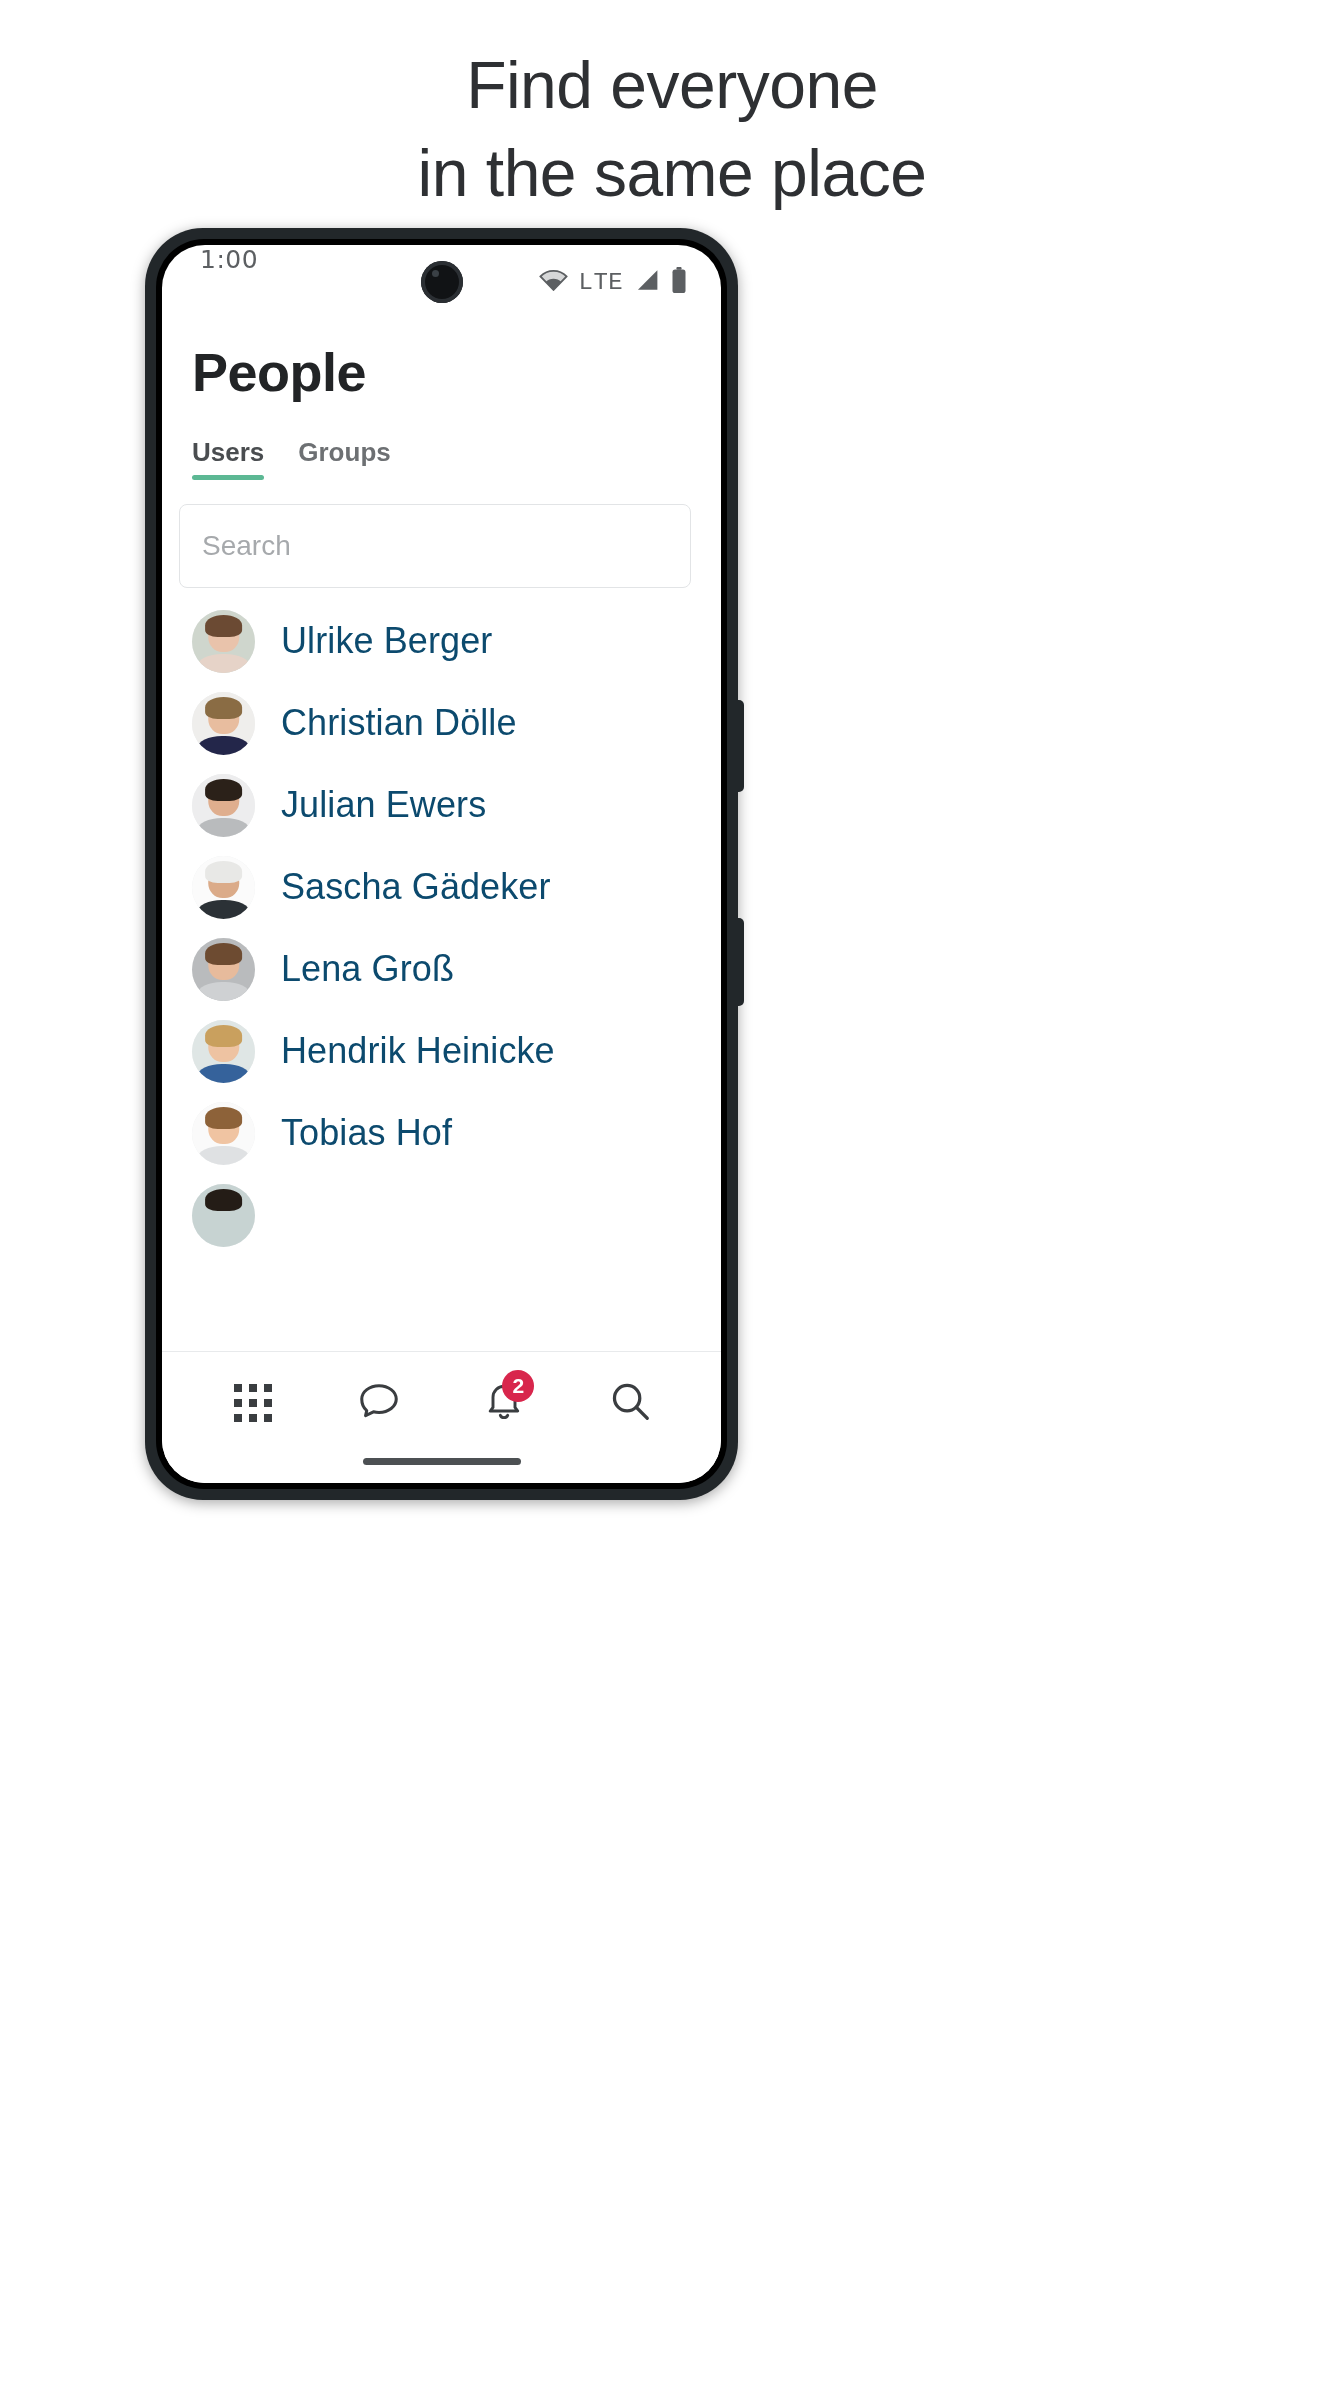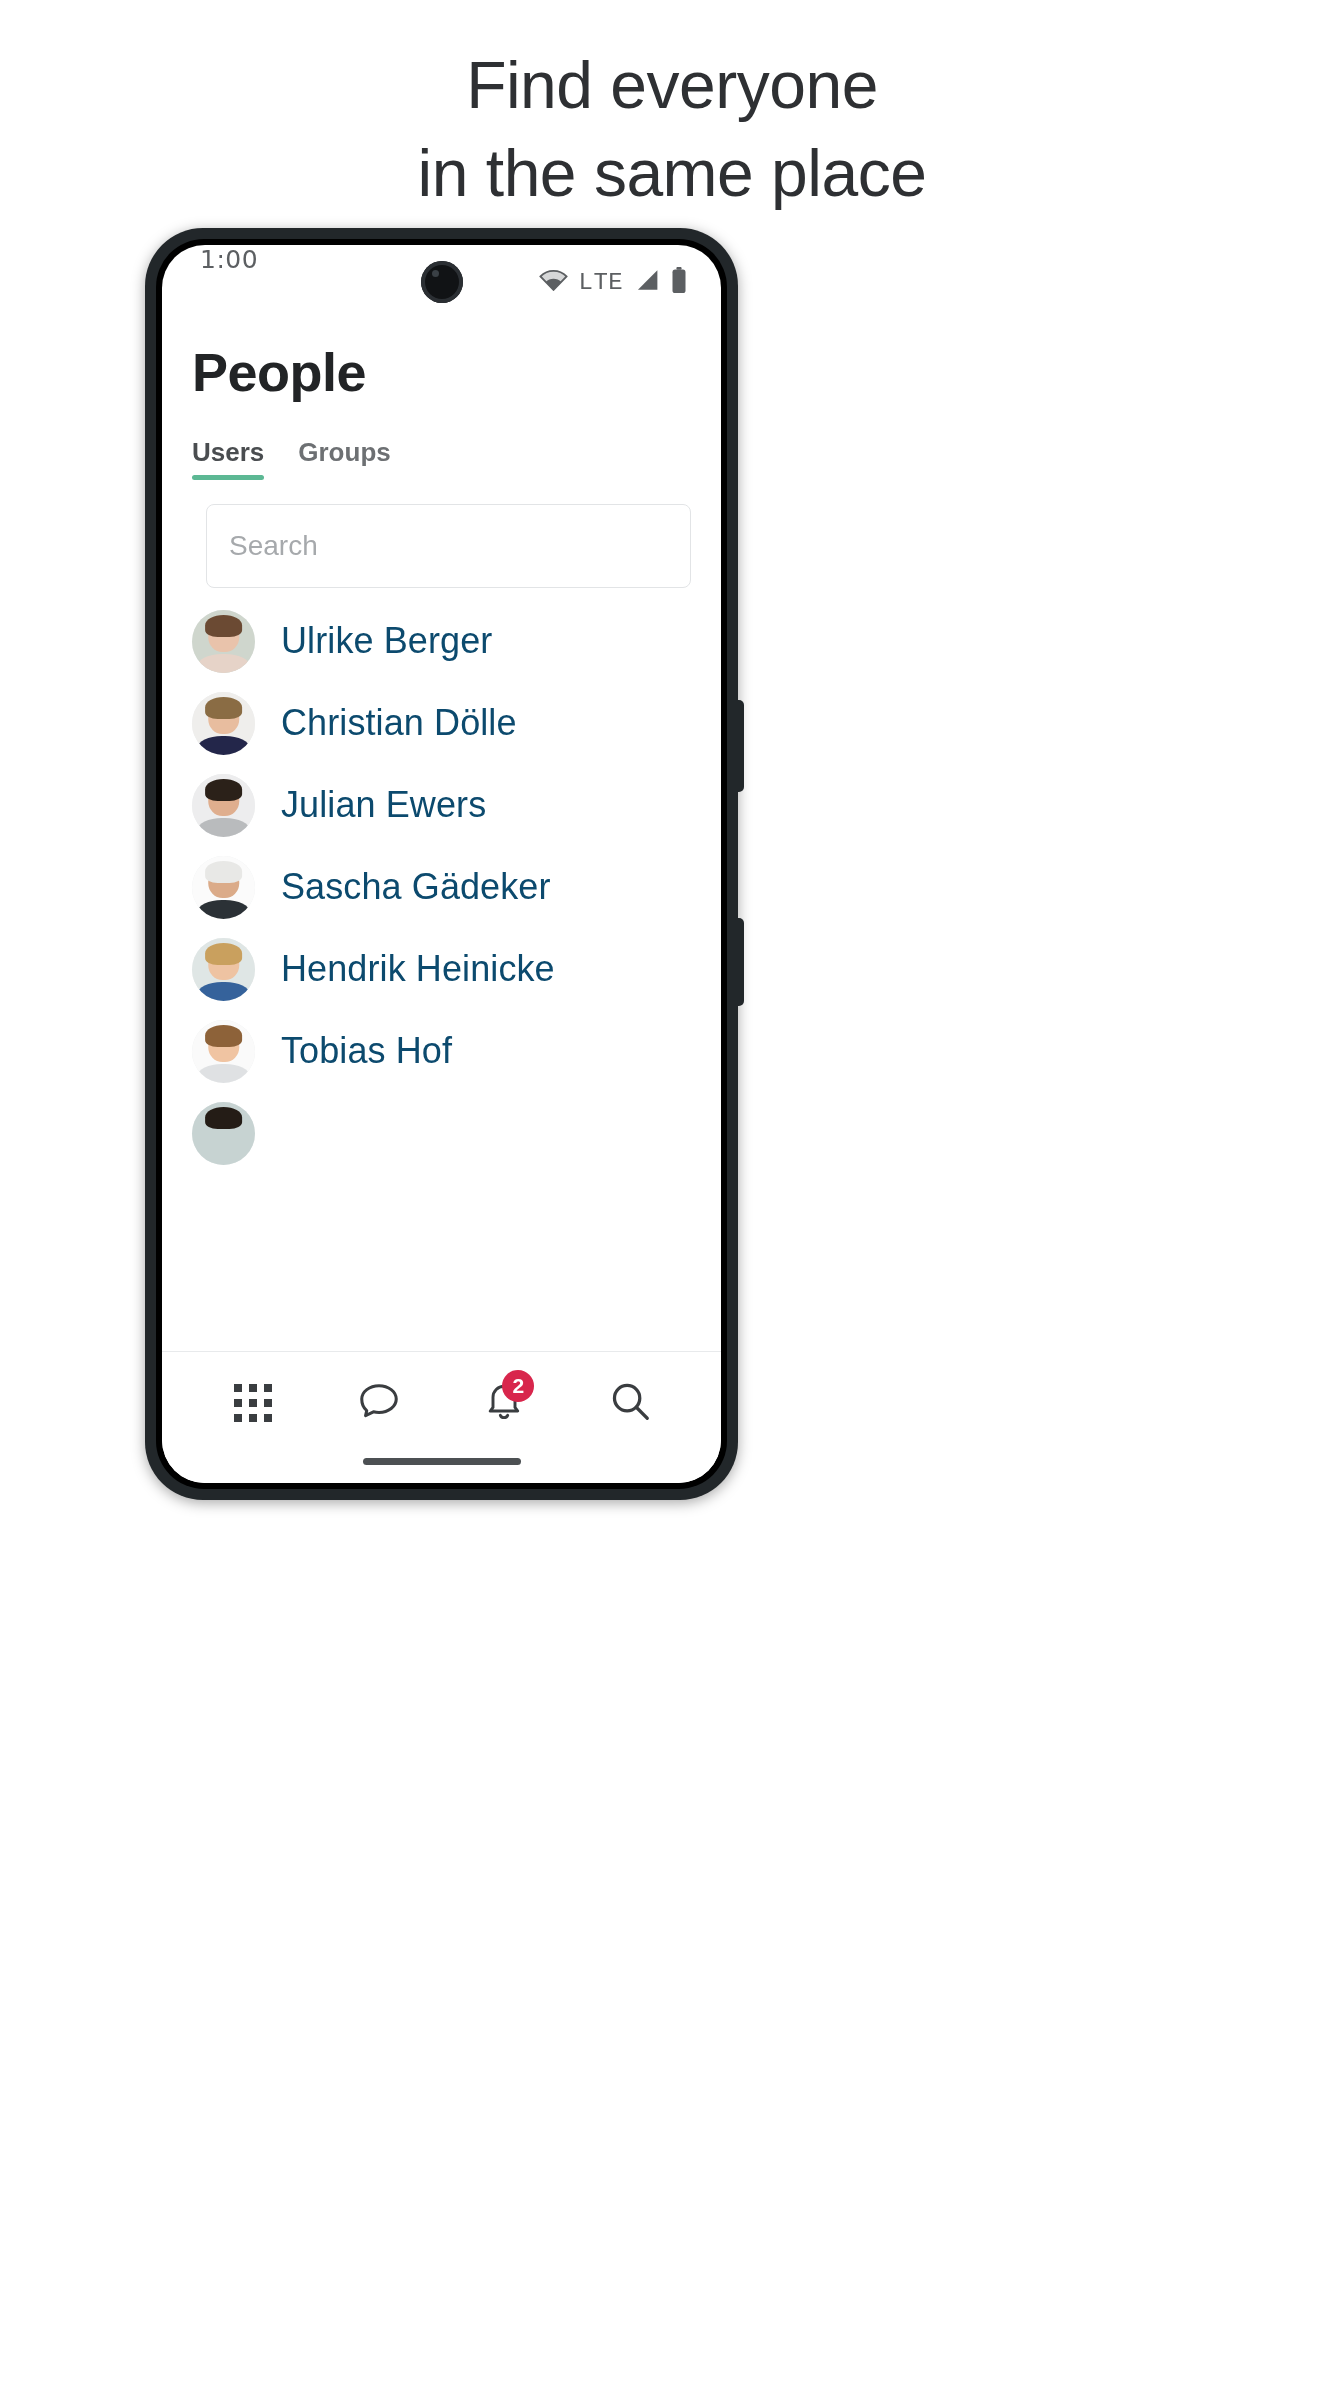--- a/index.html
+++ b/index.html
@@ -146,21 +146,21 @@
   .tab.active::after {
     content: "";
     position: absolute;
     left: 0; right: 0; bottom: 0;
     height: 5px;
     background: #5cb894;
     border-radius: 3px;
   }
 
   
-  .search-wrap { padding: 24px 30px 0 44px; }
+  .search-wrap { padding: 24px 30px 0 17px; }
   .search-box {
     height: 84px;
     border: 1px solid #e2e4e6;
     border-radius: 8px;
     display: flex;
     align-items: center;
     padding: 0 22px;
     background: #fff;
   }
   .search-box input {
@@ -373,20 +373,29 @@
               <div class="avatar">
                 <span class="bg" style="background:#fbfbfb"></span>
                 <span class="body" style="background:#2b3136"></span>
                 <span class="head" style="background:#dbab89"></span>
                 <span class="hair" style="background:#e8e8e6"></span>
               </div>
               <div class="person-name">Sascha Gädeker</div>
             </div>
             <div class="person">
               <div class="avatar">
+                <span class="bg" style="background:#b9bbbd"></span>
+                <span class="body" style="background:#cfd1d3"></span>
+                <span class="head" style="background:#e7bb9c"></span>
+                <span class="hair" style="background:#6d4b31"></span>
+              </div>
+              <div class="person-name">Lena Groß</div>
+            </div>
+            <div class="person">
+              <div class="avatar">
                 <span class="bg" style="background:#dfe6e5"></span>
                 <span class="body" style="background:#35629b"></span>
                 <span class="head" style="background:#eec3a2"></span>
                 <span class="hair" style="background:#c9a05e"></span>
               </div>
               <div class="person-name">Hendrik Heinicke</div>
             </div>
             <div class="person">
               <div class="avatar">
                 <span class="bg" style="background:#fafafa"></span>

